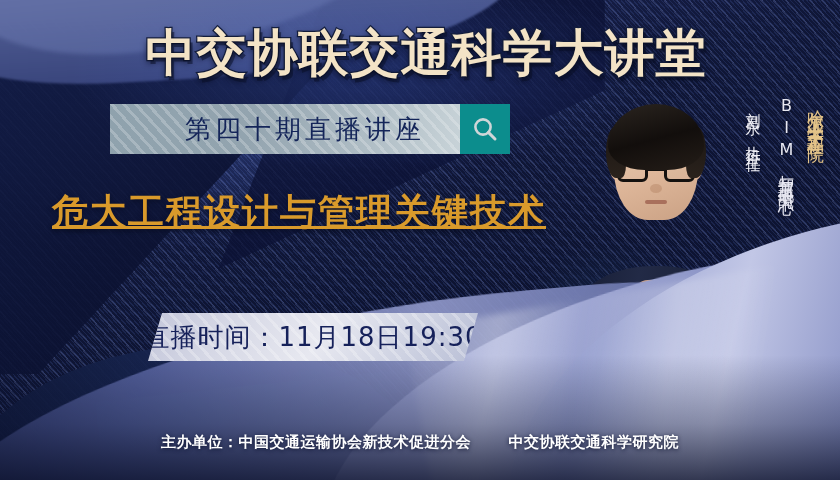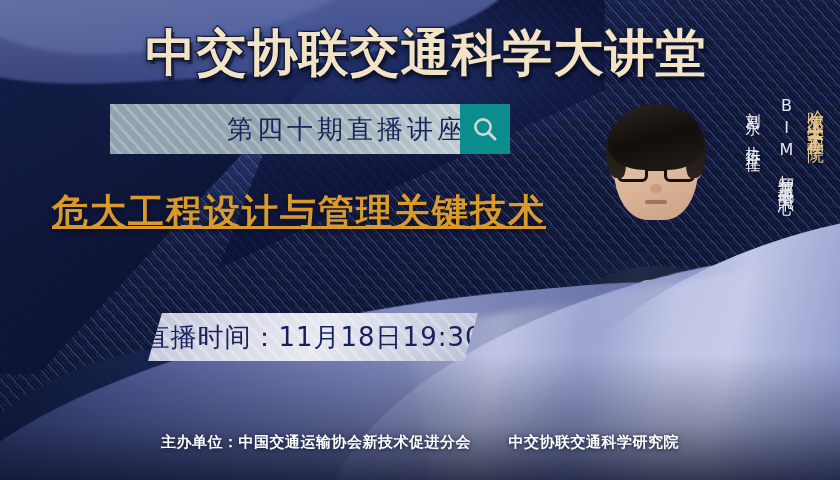--- a/index.html
+++ b/index.html
@@ -384,21 +384,20 @@
     left: 110px;
     top: 104px;
     width: 350px;
     height: 50px;
     background:
       repeating-linear-gradient(48deg, rgba(255,255,255,0) 0px, rgba(255,255,255,0) 6px, rgba(255,255,255,.22) 6px, rgba(255,255,255,.22) 9px),
       linear-gradient(100deg, #8fa2ad 0%, #93a4af 40%, #aebcc4 72%, #c8d3d8 100%);
     display: flex;
     align-items: center;
     justify-content: center;
-    padding-left: 42px;
   }
   .episode-text {
     font-family: "DejaVu Sans", "Liberation Sans", sans-serif;
     font-size: 26px;
     font-weight: 400;
     color: #142559;
     letter-spacing: 4px;
     padding-left: 40px;
   }
   .search-box {

